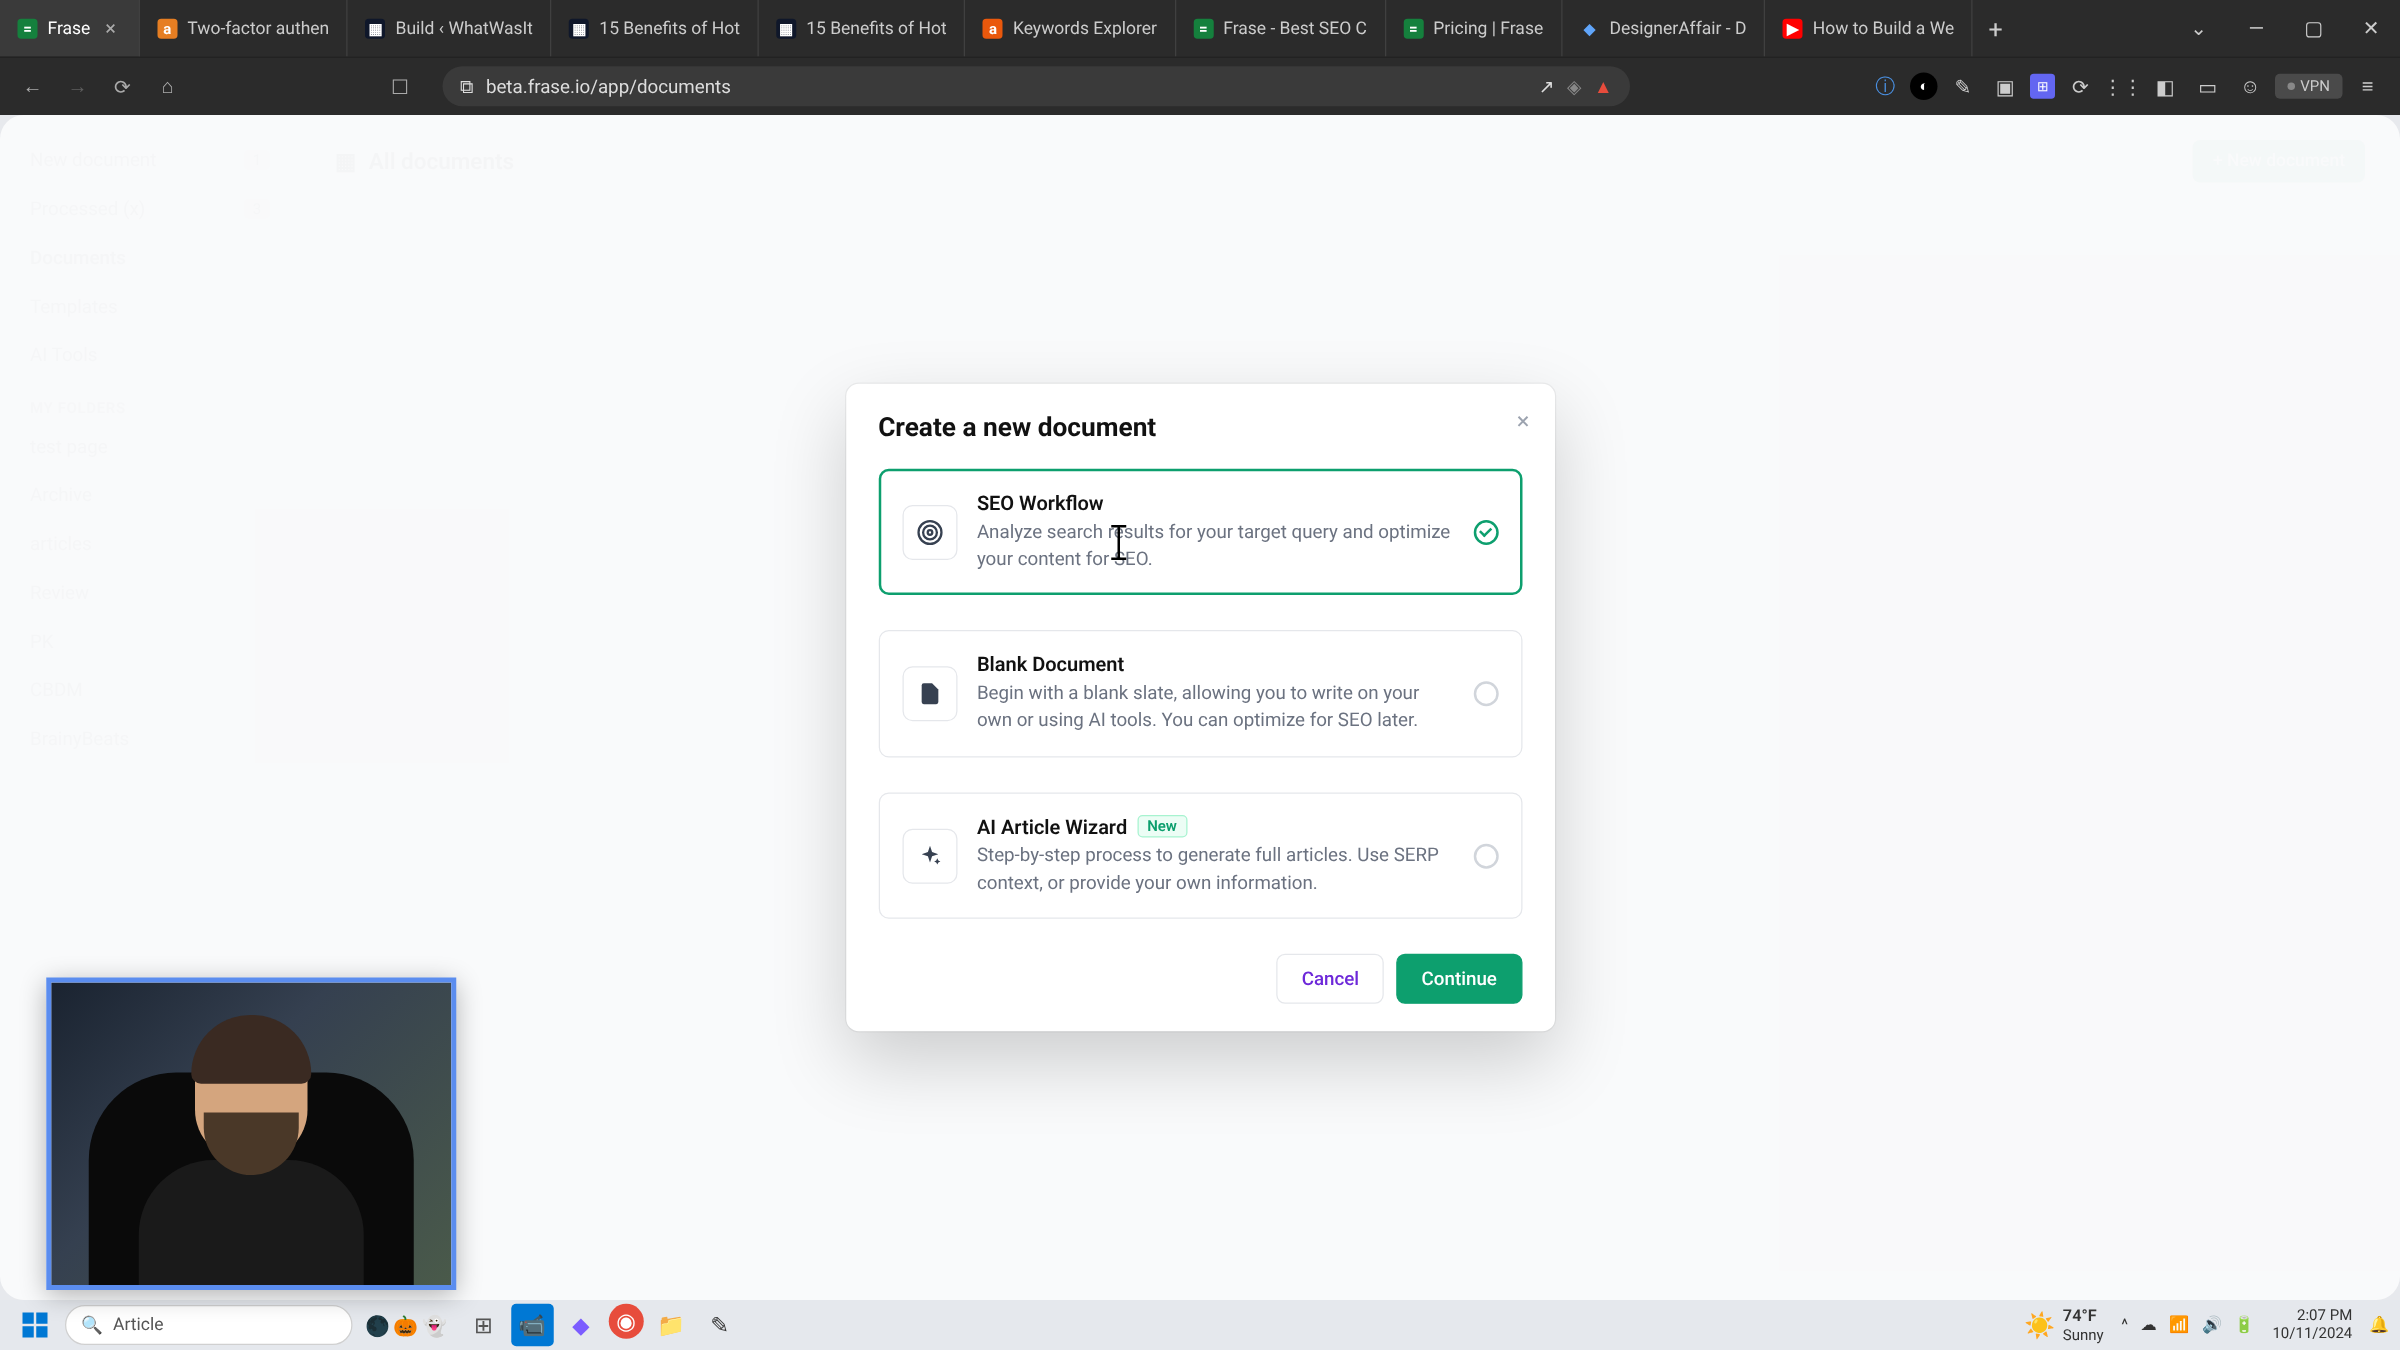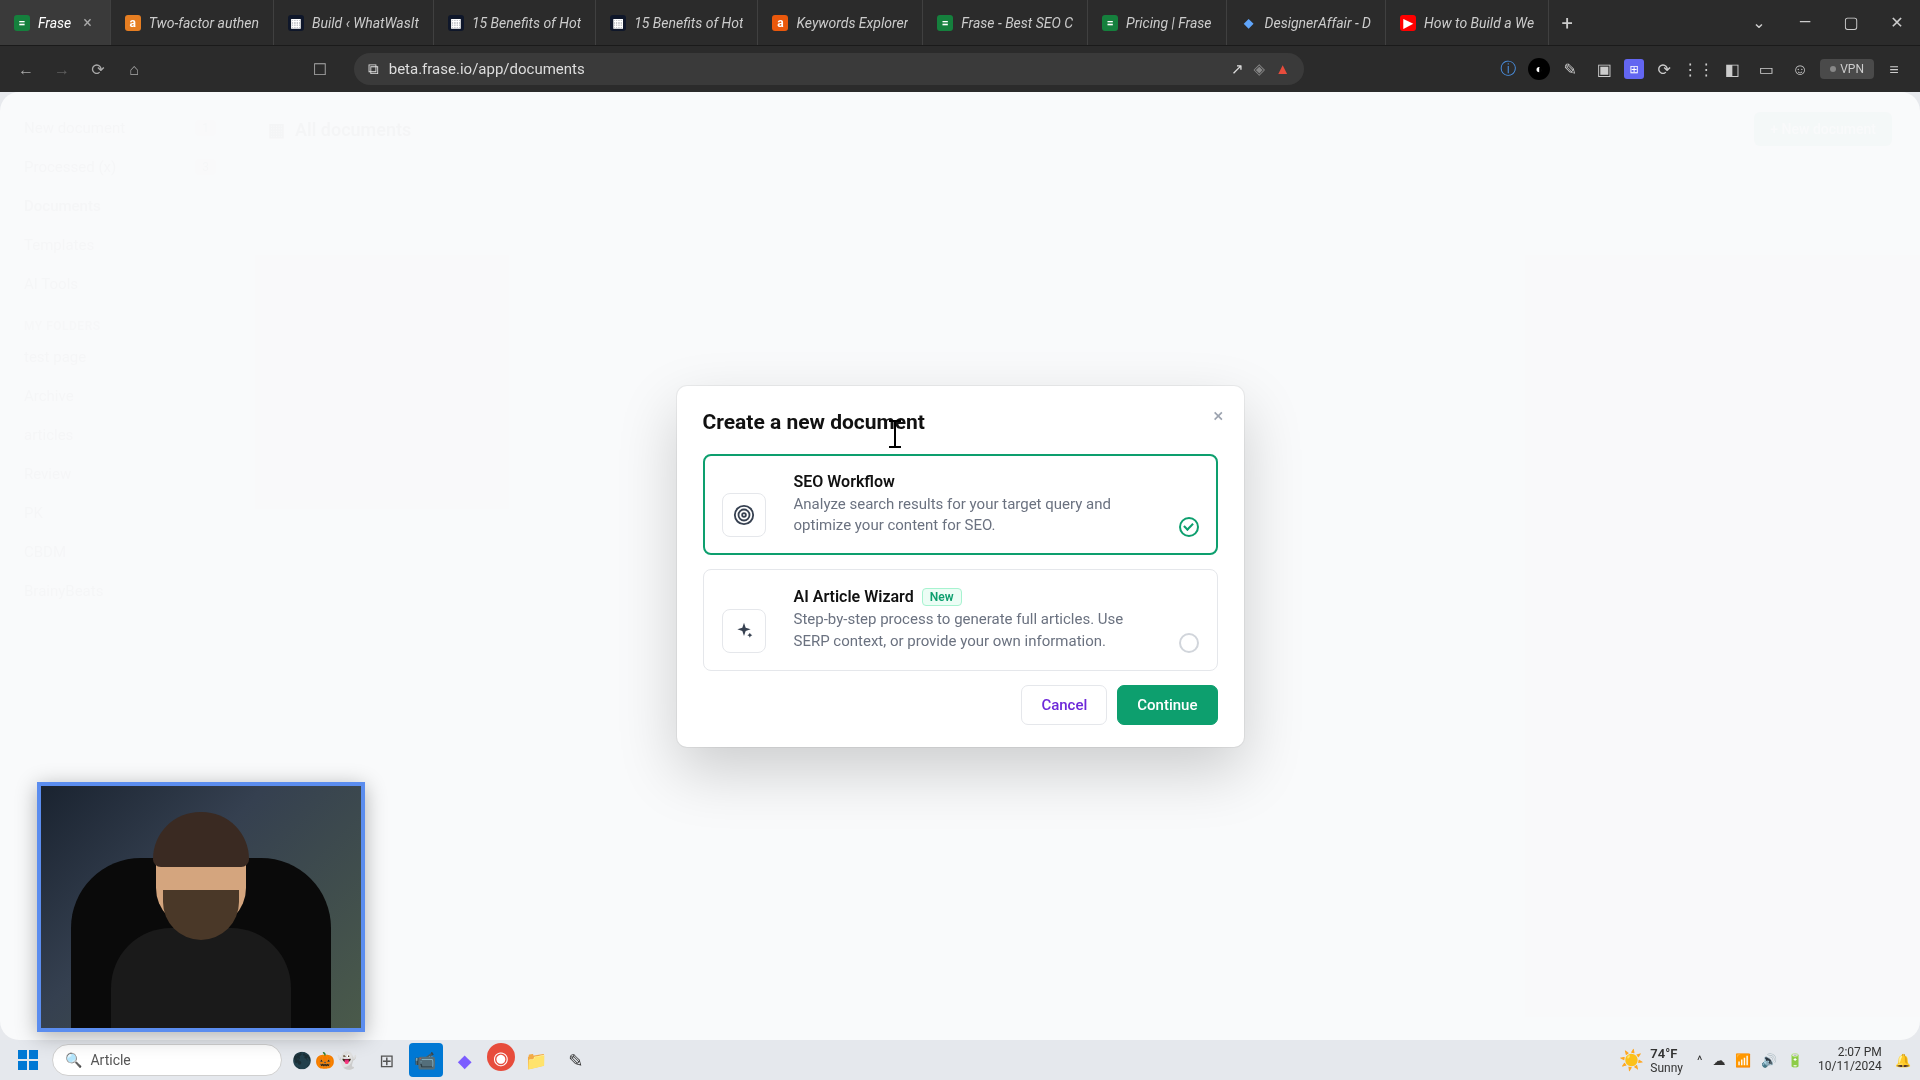--- a/index.html
+++ b/index.html
@@ -8,21 +8,21 @@
 .titlebar { height:45px; background:#2b2b2b; display:flex; align-items:stretch; }
 .tab { display:flex; align-items:center; gap:8px; padding:0 14px; color:#ccc; font-size:14px; border-right:1px solid #404040; cursor:pointer; min-width:0; }
 .tab.active { background:#3a3a3a; color:#fff; }
 .tab-icon { width:16px; height:16px; display:flex; align-items:center; justify-content:center; font-size:12px; font-weight:bold; border-radius:3px; }
 .tab-icon.frase { background:#15803d; color:#fff; }
 .tab-icon.orange { background:#e67e22; color:#fff; }
 .tab-icon.dark { background:#0f172a; color:#fff; }
 .tab-icon.yt { background:#ff0000; color:#fff; }
 .tab-icon.key { background:#ea580c; color:#fff; }
 .tab-icon.quest { color:#60a5fa; }
-.tab-title { white-space:nowrap; overflow:hidden; text-overflow:ellipsis; max-width:150px;font-style:italic; }
+.tab-title { white-space:nowrap; overflow:hidden; text-overflow:ellipsis; max-width:150px; }
 .tab-close { color:#aaa; font-size:16px; padding:0 4px; }
 .tab-add { width:36px; display:flex; align-items:center; justify-content:center; color:#ccc; font-size:20px; }
 .window-controls { margin-left:auto; display:flex; }
 .win-btn { width:46px; display:flex; align-items:center; justify-content:center; color:#ccc; }
 
 .toolbar { height:47px; background:#2b2b2b; display:flex; align-items:center; padding:0 12px; gap:8px; border-top:1px solid #1a1a1a; }
 .nav-btn { width:28px; height:28px; display:flex; align-items:center; justify-content:center; color:#aaa; border-radius:4px; }
 .url-bar { flex:1; max-width:950px; height:32px; background:#3a3a3a; border-radius:16px; display:flex; align-items:center; padding:0 14px; color:#ddd; font-size:15px; margin:0 12px; gap:10px; }
 .toolbar-right { display:flex; align-items:center; gap:6px; margin-left:auto; }
 .ext-icon { width:28px; height:28px; display:flex; align-items:center; justify-content:center; color:#ccc; border-radius:4px; }
@@ -37,21 +37,21 @@
 .side-header { font-size:12px; color:#6b7280; text-transform:uppercase; font-weight:600; padding:14px 10px 6px; letter-spacing:0.5px; }
 .main { flex:1; padding:20px 28px; position:relative; }
 .main-header { display:flex; align-items:center; justify-content:space-between; }
 .main-title { font-size:18px; font-weight:600; color:#111; display:flex; align-items:center; gap:10px; }
 .new-doc-btn { background:#0d9f6e; color:#fff; padding:9px 16px; border-radius:6px; font-size:14px; font-weight:500; border:none; }
 
 .modal-backdrop { position:absolute; inset:92px 0 40px 0; background:rgba(255,255,255,0.75); z-index:10; display:flex; align-items:center; justify-content:center;border-radius:19px; }
 .modal { width:567px; background:#fff; border-radius:10px; box-shadow:0 24px 60px rgba(0,0,0,0.18),0 0 0 1px rgba(0,0,0,0.05); padding:24px 26px 22px; position:relative; }
 .modal-title { font-size:21px; font-weight:700; color:#111; margin-bottom:20px; }
 .modal-close { position:absolute; top:18px; right:20px; color:#9ca3af; font-size:19px; cursor:pointer; background:none; border:none; }
-.option { border:1px solid #e5e7eb; border-radius:8px; padding:17px 18px; display:flex; gap:28px; margin-bottom:14px; cursor:pointer; align-items:flex-end; }
+.option { border:1px solid #e5e7eb; border-radius:8px; padding:17px 18px; display:flex; gap:16px; margin-bottom:28px; cursor:pointer; align-items:center; }
 .option.selected { border:2px solid #0d9f6e; padding:16px 17px; }
 .opt-icon { width:44px; height:44px; border-radius:8px; border:1px solid #e5e7eb; display:flex; align-items:center; justify-content:center; flex-shrink:0; }
 .opt-body { flex:1; }
 .opt-title { font-size:16px; font-weight:600; color:#111; margin-bottom:3px; display:flex; align-items:center; gap:8px; }
 .opt-desc { font-size:15px; color:#6b7280; line-height:1.45; }
 .opt-radio { width:20px; height:20px; border:2px solid #d1d5db; border-radius:50%; flex-shrink:0; }
 .opt-check { width:20px; height:20px; border:2px solid #0d9f6e; border-radius:50%; display:flex; align-items:center; justify-content:center; flex-shrink:0; }
 .opt-check::after { content:""; width:7px; height:4px; border-left:2px solid #0d9f6e; border-bottom:2px solid #0d9f6e; transform:rotate(-45deg) translate(1px,-1px); }
 .badge-new { background:#ecfdf5; color:#0d9f6e; border:1px solid #a7f3d0; font-size:12px; font-weight:600; padding:1px 7px; border-radius:4px; }
 .modal-actions { display:flex; justify-content:flex-end; gap:10px; margin-top:6px; }
@@ -238,20 +238,33 @@
             <circle cx="12" cy="12" r="2"></circle>
           </svg>
         </div>
       <div class="opt-body">
         <div class="opt-title">SEO Workflow</div>
         <div class="opt-desc">Analyze search results for your target query and optimize your content for SEO.</div>
       </div>
       <div class="opt-check"></div>
     </div>
 
+    <div class="option">
+      <div class="opt-icon">
+          <svg width="20" height="22" viewBox="0 0 24 24" fill="#374151">
+            <path d="M14 2H6a2 2 0 00-2 2v16a2 2 0 002 2h12a2 2 0 002-2V8l-6-6z"></path>
+            <path fill="#fff" d="M14 2v6h6" opacity="0"></path>
+          </svg>
+        </div>
+      <div class="opt-body">
+        <div class="opt-title">Blank Document</div>
+        <div class="opt-desc">Begin with a blank slate, allowing you to write on your own or using AI tools. You can optimize for SEO later.</div>
+      </div>
+      <div class="opt-radio"></div>
+    </div>
 
     <div class="option">
       <div class="opt-icon">
           <svg width="20" height="20" viewBox="0 0 24 24" fill="#374151">
             <path d="M12 2l2 6 6 2-6 2-2 6-2-6-6-2 6-2z"></path>
             <path d="M19 14l1 2 2 1-2 1-1 2-1-2-2-1 2-1z"></path>
           </svg>
         </div>
       <div class="opt-body">
         <div class="opt-title">

